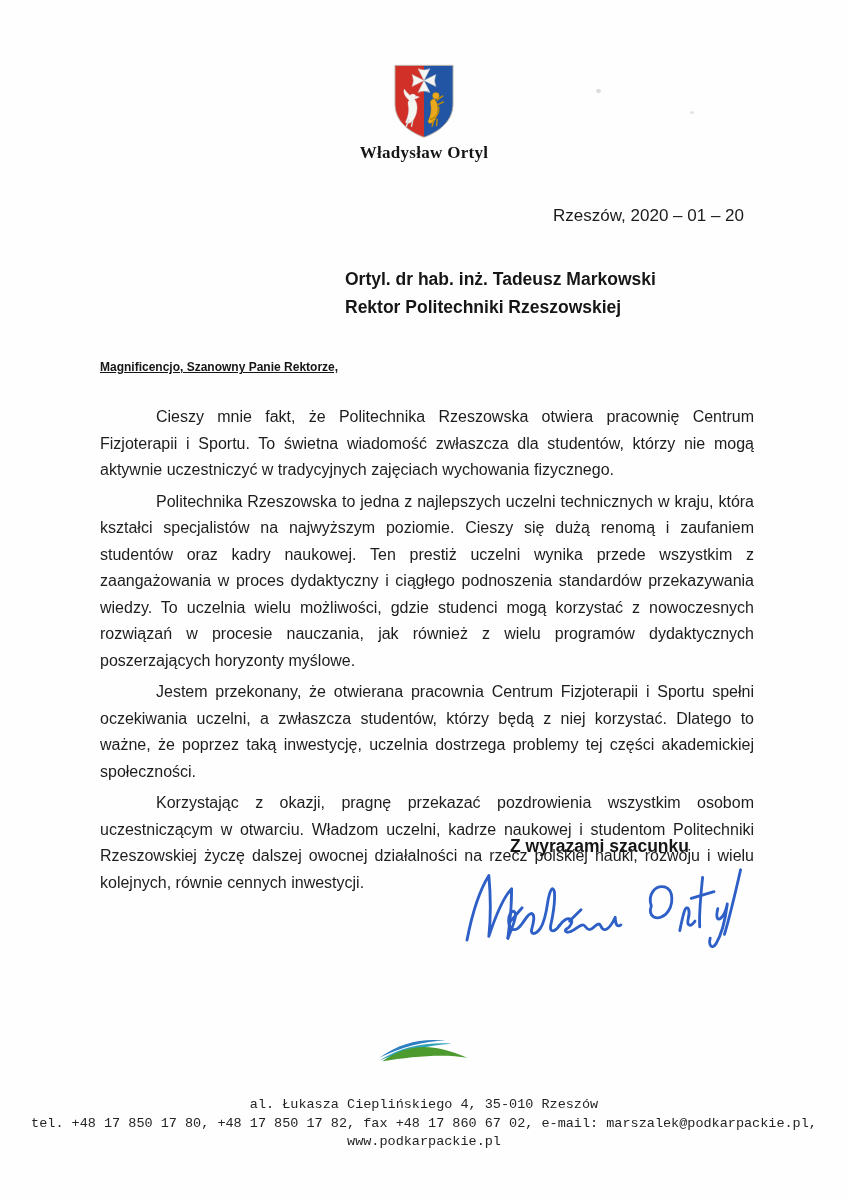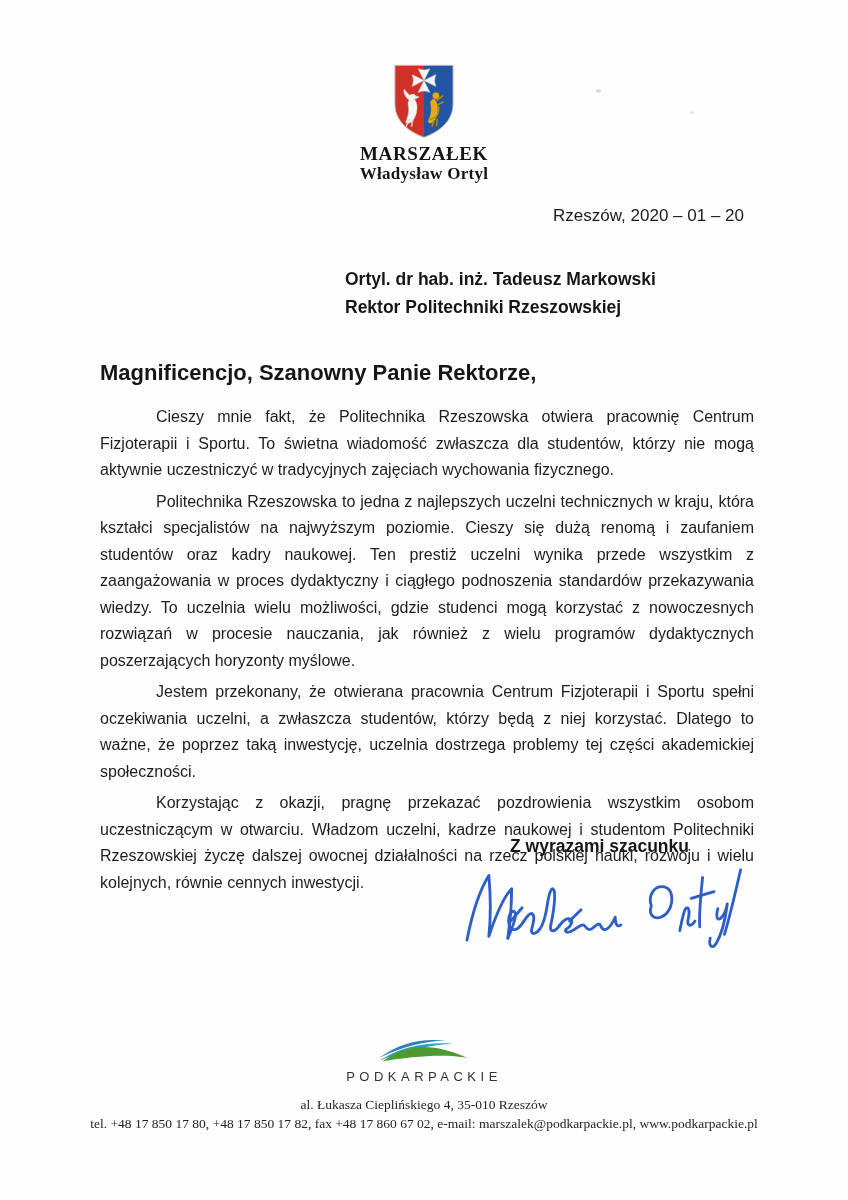--- a/index.html
+++ b/index.html
@@ -24,21 +24,21 @@
   .dateline {
     position:absolute; top:206px; right:104px;
     font-size:17px; color:#1b1b1b;
   }
   .recipient {
     position:absolute; left:345px; top:266px;
     font-size:17.5px; font-weight:bold; line-height:27.5px; color:#161616;
   }
   .salutation {
     position:absolute; left:100px; top:360px;
-    font-size:22px; font-weight:bold; color:#161616;
+    font-size:12px; font-weight:bold; color:#161616;text-decoration:underline;
   }
   .letter-body {
     position:absolute; left:100px; top:404px; width:658px;
     font-size:16px; line-height:26.5px; text-align:justify; color:#1d1d1d;
   }
   .letter-body p { margin:0 4px 5px 0; text-indent:56px; }
   .valediction {
     position:absolute; left:510px; top:836px;
     font-size:17.5px; font-weight:bold; color:#161616;
   }
@@ -46,21 +46,21 @@
   .footer-logo {
     position:absolute; left:0; top:1036px; width:848px; text-align:center;
   }
   .logo-text {
     margin-top:1px;
     font-size:13px; letter-spacing:4.5px; color:#333;
     font-family:"Liberation Sans", sans-serif;
   }
   .footer-address {
     position:absolute; left:0; top:1096px; width:848px; text-align:center;
-    font-family:Liberation Serif, serif;
+    font-family:Liberation Mono, monospace;
     font-size:13.5px; line-height:18.5px; color:#242424;
   }
   .speck { position:absolute; border-radius:50%; background:#bdbdbd; opacity:0.55; }
   .speck1 { left:596px; top:89px; width:5px; height:4px; }
   .speck2 { left:690px; top:111px; width:4px; height:3px; opacity:0.4; }
 </style>
 </head>
 <body>
 
 <div class="page">
@@ -92,21 +92,20 @@
     <g stroke="#c08a00" stroke-width="0.6" fill="#eaa91c">
       <circle cx="68" cy="50" r="5"></circle>
       <path d="M66,55 C72,62 73,75 67,86 C63,93 57,93 56,89 C60,81 62,71 60,63 C59,57 62,55 66,55 Z"></path>
       <path d="M69,57 L79,50 M70,64 L80,59" fill="none" stroke-width="2.4"></path>
       <path d="M59,86 C69,84 74,76 72,66" fill="none" stroke-width="2"></path>
       <path d="M65,87 L62,97 M70,85 L69,96" fill="none" stroke-width="2.2"></path>
     </g>
   </svg>
 
   <div class="header-title">
-    <div class="ht-line">MARSZAŁEK</div>
     <div class="sender-name">Władysław Ortyl</div>
   </div>
 
   <div class="dateline">Rzeszów, 2020 – 01 – 20</div>
 
   <div class="recipient">
     <div>Ortyl. dr hab. inż. Tadeusz Markowski</div>
     <div>Rektor Politechniki Rzeszowskiej</div>
   </div>
 
@@ -137,21 +136,20 @@
       <path d="M298,4 C293,26 287,52 281,72"></path>
     </g>
   </svg>
 
   <div class="footer-logo">
     <svg width="92" height="28" viewBox="0 0 130 38">
       <path d="M2,30 C32,8 64,2 96,6 C66,6 30,16 2,30 Z" fill="#2d7fc1"></path>
       <path d="M2,34 C34,14 66,8 104,10 C70,12 32,22 2,34 Z" fill="#2fa3b8"></path>
       <path d="M6,35 C42,10 76,8 126,30 C94,24 48,28 6,35 Z" fill="#4d9b2f"></path>
     </svg>
-    <div class="logo-text">PODKARPACKIE</div>
   </div>
 
   <div class="footer-address">
     <div>al. Łukasza Cieplińskiego 4, 35-010 Rzeszów</div>
     <div>tel. +48 17 850 17 80, +48 17 850 17 82, fax +48 17 860 67 02,  e-mail: marszalek@podkarpackie.pl,  www.podkarpackie.pl</div>
   </div>
 
   <div class="speck speck1"></div>
   <div class="speck speck2"></div>
 

